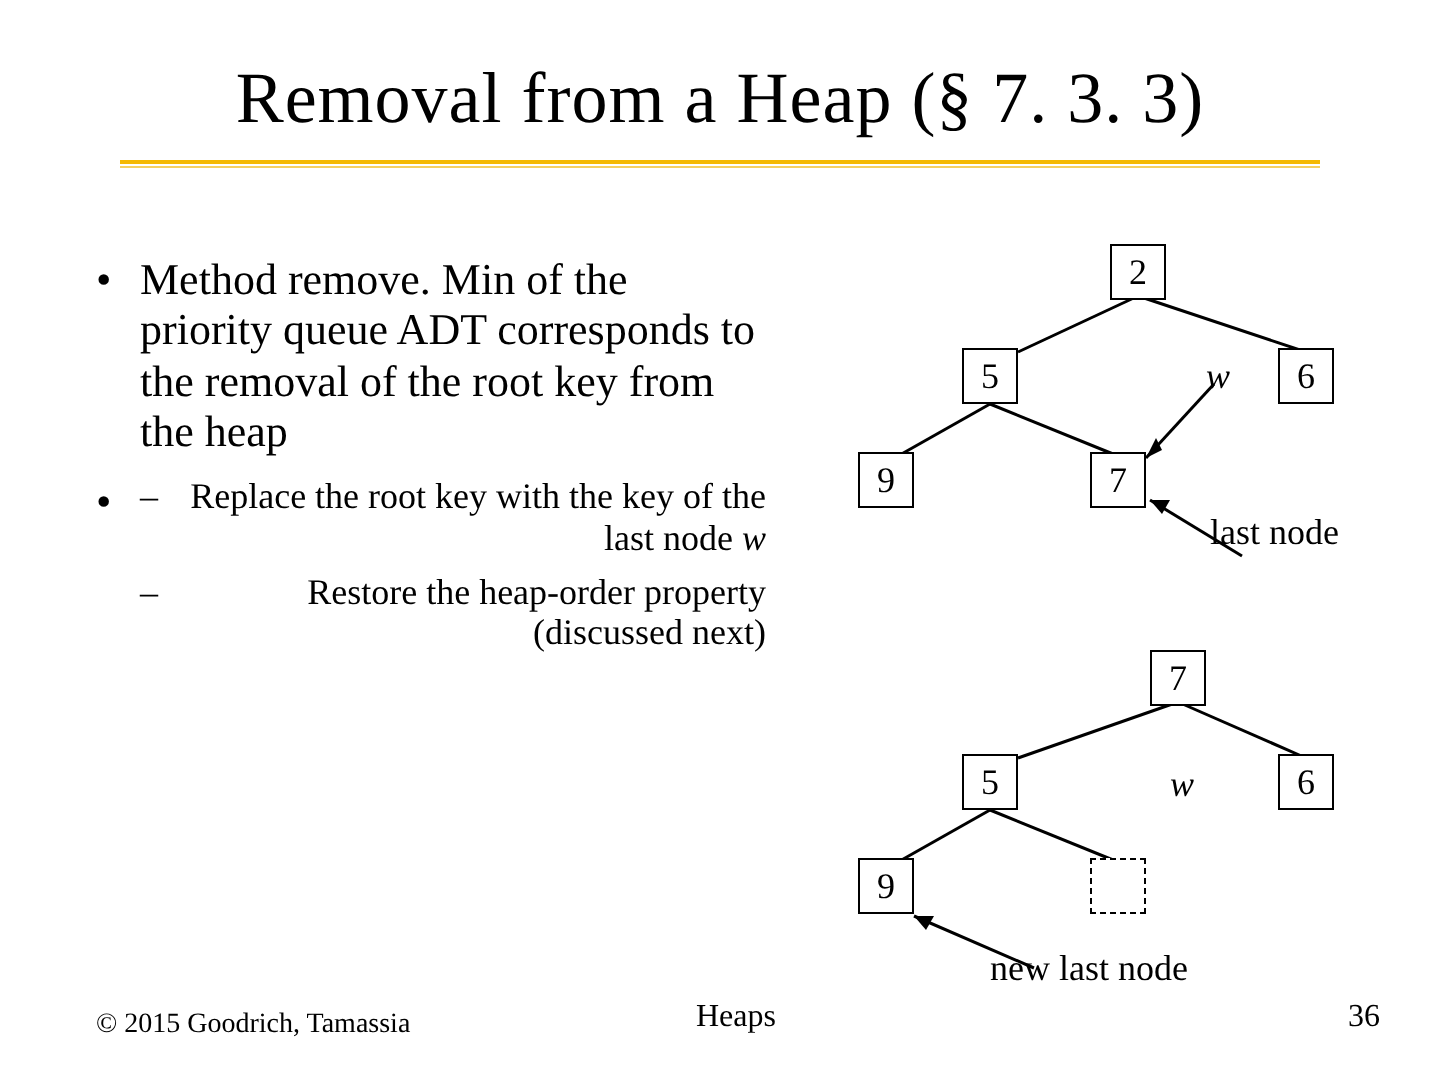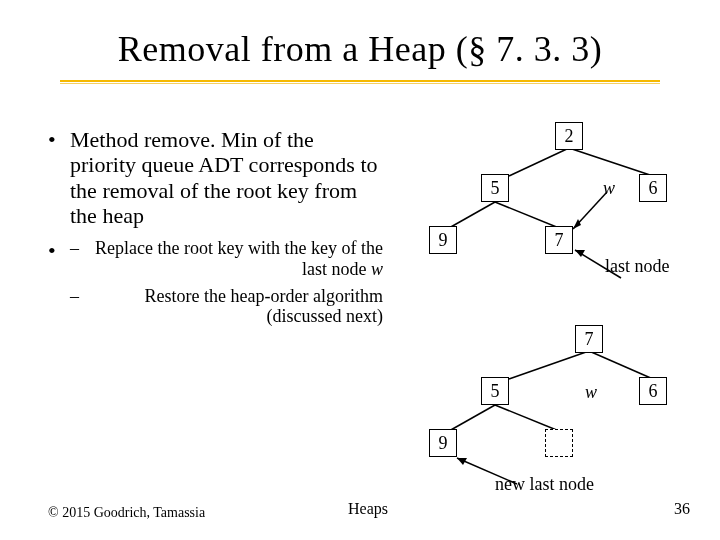--- a/index.html
+++ b/index.html
@@ -55,21 +55,21 @@
   </div>
 
   <div class="body">
     <ul>
       <li>Method remove. Min of the priority queue ADT corresponds to the removal of the root key from the heap</li>
       <li>
         <ul class="sub">
           <li>
             <span>Replace the root key with the key of the last node </span><span class="italic">w</span>
           </li>
-          <li>Restore the heap-order algorithm (discussed next)</li>
+          <li>Restore the heap-order property (discussed next)</li>
         </ul>
       </li>
     </ul>
   </div>
 
   <div class="diagram">
 
     <svg class="lines" width="330" height="390">
 
       <line x1="194" y1="28" x2="134" y2="56" stroke="#000" stroke-width="1.5"></line>

